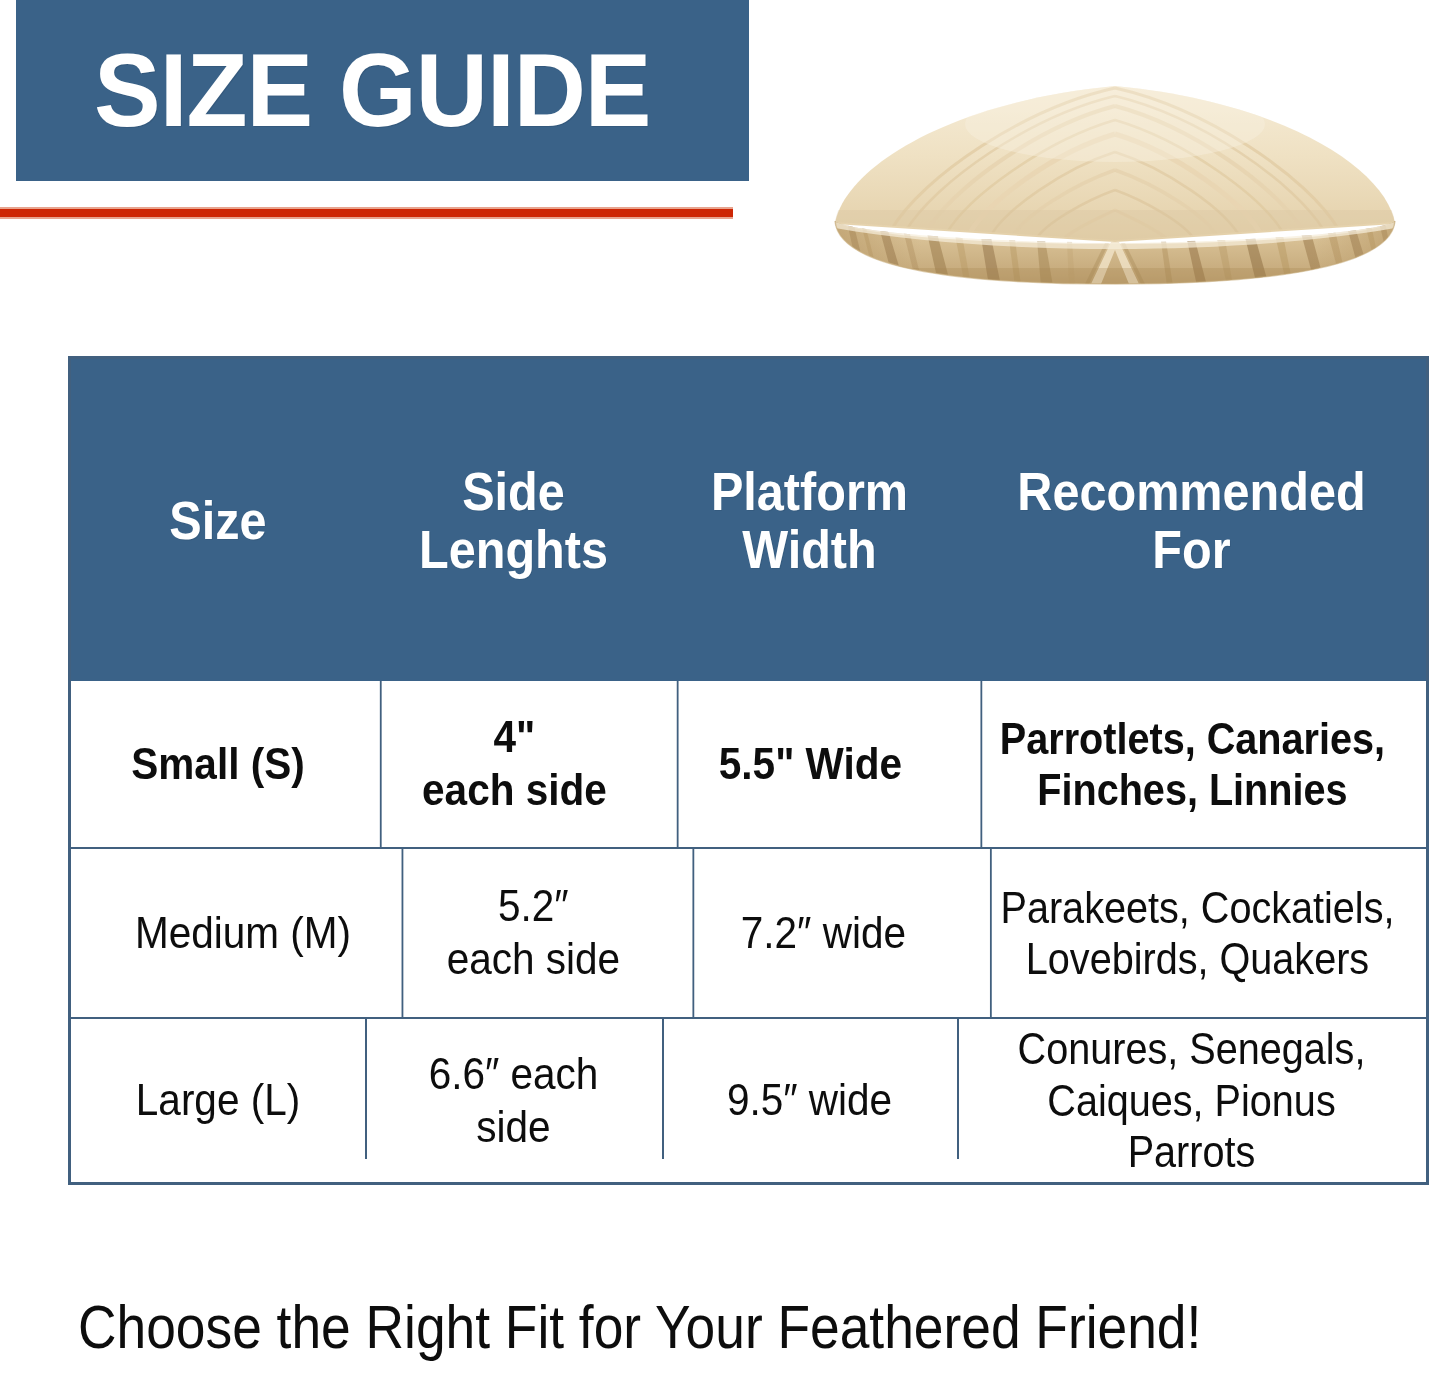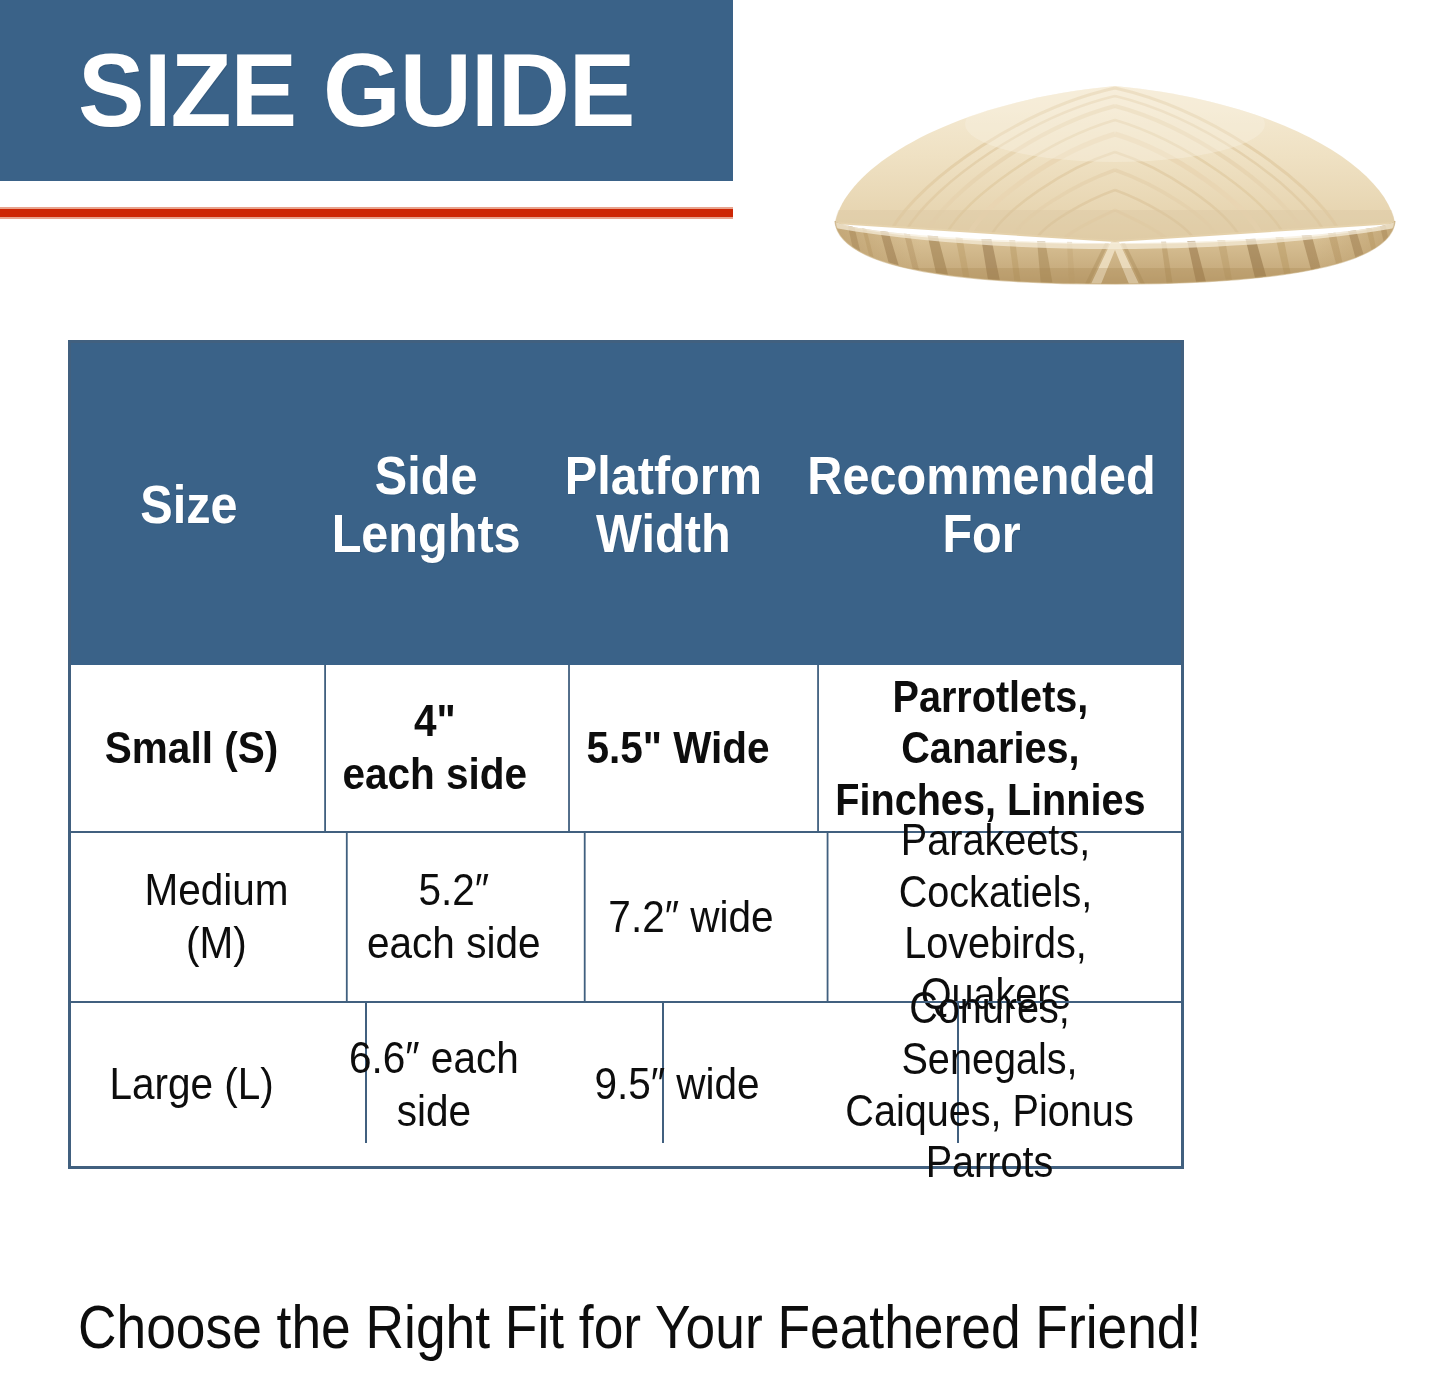--- a/index.html
+++ b/index.html
@@ -15,21 +15,21 @@
   #page {
     position: relative;
     width: 1445px;
     height: 1382px;
     background: #ffffff;
   }
 
   
   .banner {
     position: absolute;
-    left: 0;
+    left: 16px;
     top: 0;
     width: 733px;
     height: 181px;
     background: #3a6288;
     display: flex;
     align-items: center;
   }
   .banner-title {
     margin-left: 78px;
     color: #ffffff;
@@ -71,22 +71,22 @@
     top: 72px;
     width: 640px;
     height: 215px;
   }
   .product svg { display: block; width: 100%; height: 100%; }
 
   
   .table {
     position: absolute;
     left: 68px;
-    top: 340px;
-    width: 1116px;
+    top: 356px;
+    width: 1361px;
     height: 829px;
     border: 3px solid #41607f;
     background: #ffffff;
   }
   .thead {
     height: 322px;
     background: #3a6288;
     display: flex;
     align-items: center;
   }

